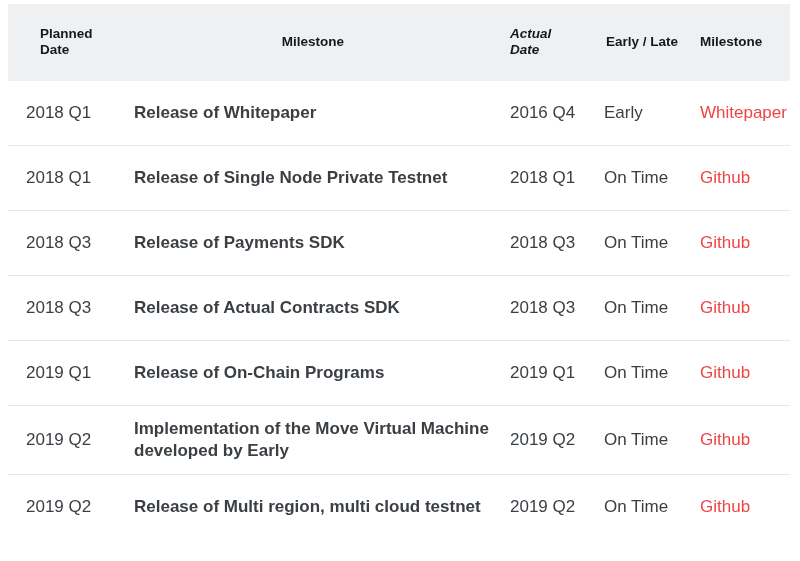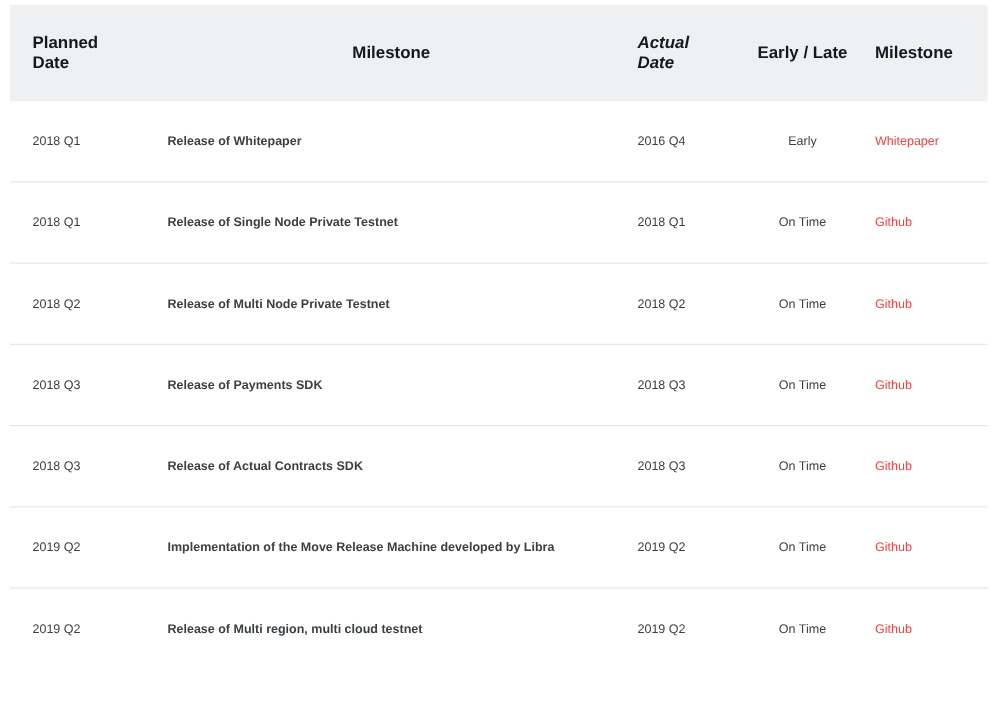--- a/index.html
+++ b/index.html
@@ -40,40 +40,40 @@
     text-align: left;
     vertical-align: middle;
     font-weight: bold;
     font-size: 13.5px;
     color: #16191c;
     line-height: 1.18;
     padding: 13px 8px 13px 0;
     height: 50px;
     border: 0;
   }
-  thead th.first { padding-left: 18px; margin-top: 40px; }
+  thead th.first { padding-left: 32px; margin-top: 40px; }
   thead th.ml    { padding-left: 18px; text-align: center; }
   thead th.ac    { padding-left: 10px; font-style: italic; }
   thead th.el    { padding-left: 12px; text-align: center; }
   thead th.cm    { padding-left: 12px; }
 
   tbody td {
     border-top: 1px solid #e7e7e7;
     vertical-align: middle;
     padding: 12px 8px 12px 0;
     line-height: 1.3;
-    font-size: 10px;
+    font-size: 17px;
     color: #3a3f44;
     height: 40px;
   }
   tbody tr:first-child td { border-top: 1px solid transparent; }
   tbody td.first { padding-left: 18px; color: #3a3f44; }
   tbody td.ml    { padding-left: 18px; font-weight: bold; }
   tbody td.ac    { padding-left: 10px; }
-  tbody td.el    { padding-left: 12px; text-align: center; }
+  tbody td.el    { padding-left: 12px; }
   tbody td.cm    { padding-left: 12px; }
 
   .link {
     color: #ef4444;
     text-decoration: none;
   }
 </style>
 </head>
 <body>
 
@@ -110,43 +110,43 @@
           <td class="cm"><a class="link" href="#">Whitepaper</a></td>
         </tr>
         <tr>
           <td class="first">2018 Q1</td>
           <td class="ml">Release of Single Node Private Testnet</td>
           <td class="ac">2018 Q1</td>
           <td class="el">On Time</td>
           <td class="cm"><a class="link" href="#">Github</a></td>
         </tr>
         <tr>
-          <td class="first">2018 Q2</td>
-          <td class="ml">Release of Multi Node Private Testnet</td>
-          <td class="ac">2018 Q2</td>
-          <td class="el">On Time</td>
-          <td class="cm"><a class="link" href="#">Github</a></td>
-        </tr>
-        <tr>
           <td class="first">2018 Q3</td>
           <td class="ml">Release of Payments SDK</td>
           <td class="ac">2018 Q3</td>
           <td class="el">On Time</td>
           <td class="cm"><a class="link" href="#">Github</a></td>
         </tr>
         <tr>
           <td class="first">2018 Q3</td>
           <td class="ml">Release of Actual Contracts SDK</td>
           <td class="ac">2018 Q3</td>
           <td class="el">On Time</td>
           <td class="cm"><a class="link" href="#">Github</a></td>
         </tr>
         <tr>
+          <td class="first">2019 Q1</td>
+          <td class="ml">Release of On-Chain Programs</td>
+          <td class="ac">2019 Q1</td>
+          <td class="el">On Time</td>
+          <td class="cm"><a class="link" href="#">Github</a></td>
+        </tr>
+        <tr>
           <td class="first">2019 Q2</td>
-          <td class="ml">Implementation of the Move Release Machine developed by Libra</td>
+          <td class="ml">Implementation of the Move Virtual Machine developed by Early</td>
           <td class="ac">2019 Q2</td>
           <td class="el">On Time</td>
           <td class="cm"><a class="link" href="#">Github</a></td>
         </tr>
         <tr>
           <td class="first">2019 Q2</td>
           <td class="ml">Release of Multi region, multi cloud testnet</td>
           <td class="ac">2019 Q2</td>
           <td class="el">On Time</td>
           <td class="cm"><a class="link" href="#">Github</a></td>

